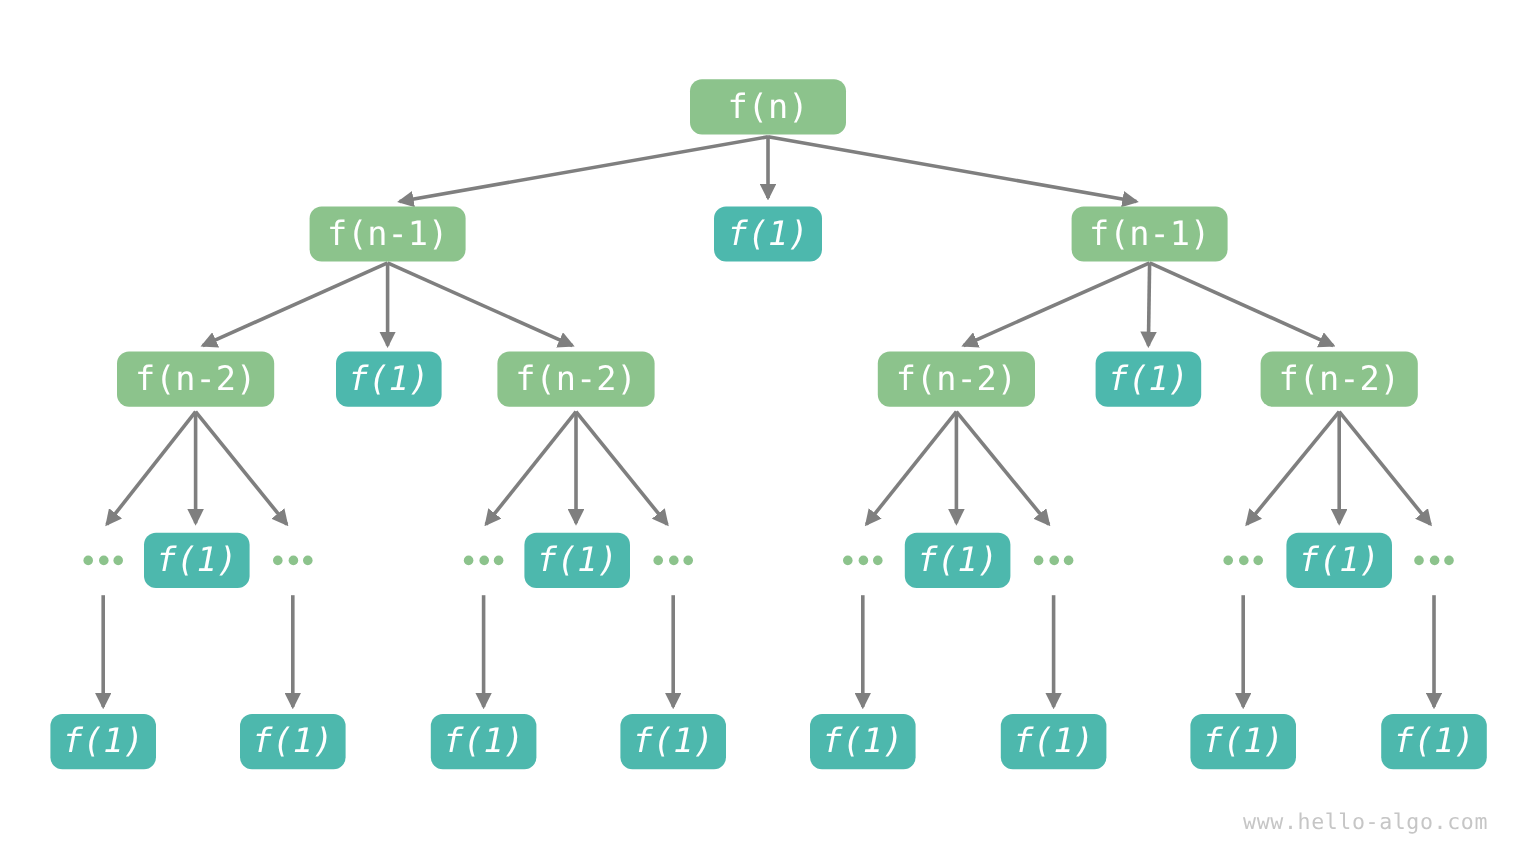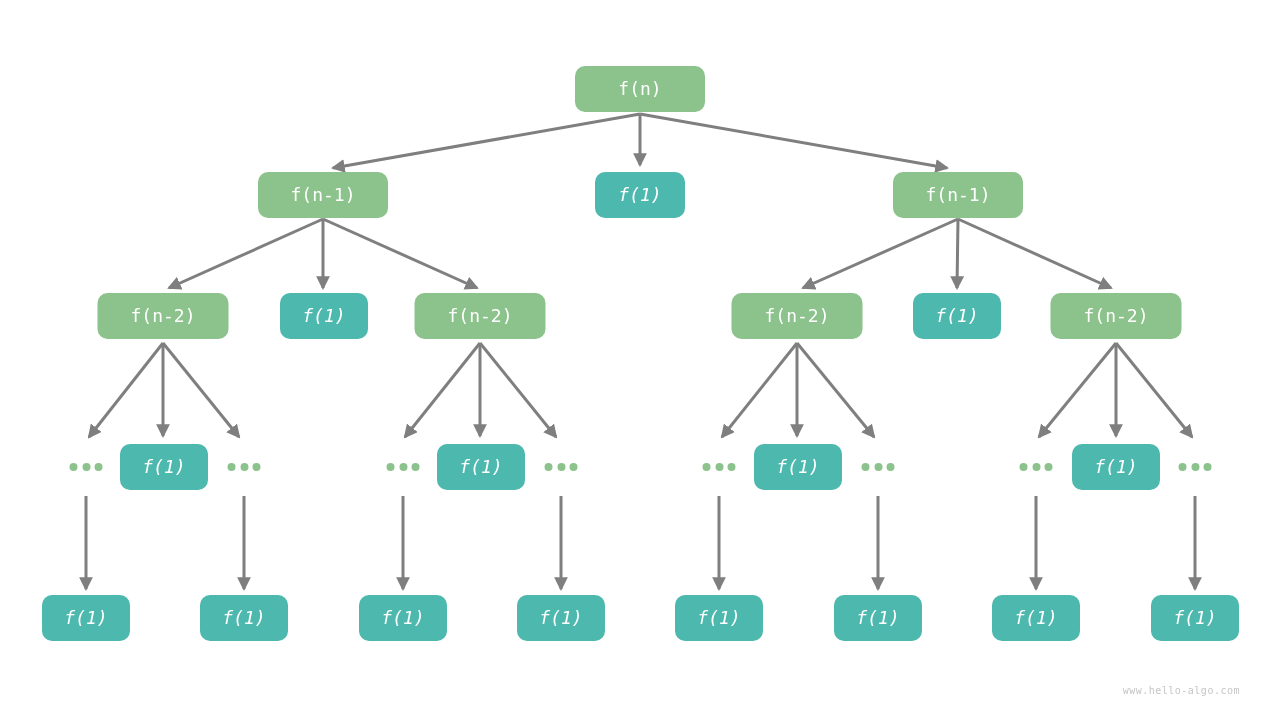--- a/index.html
+++ b/index.html
@@ -21,21 +21,21 @@
     stroke-width: 3;
     stroke-linecap: butt;
   }
   .node {
     position: absolute;
     transform: translate(-50%, -50%);
     display: flex;
     align-items: center;
     justify-content: center;
     color: var(--label-text, #ffffff);
-    font-size: 18px;
+    font-size: 28px;
     line-height: 1;
     border-radius: 10px;
     white-space: nowrap;
     box-sizing: border-box;
   }
   .node.call { background: var(--call, #8cc38c); }
   .node.base { background: var(--base, #4db8ad); font-style: italic; }
   .ellipsis {
     position: absolute;
     transform: translate(-50%, -50%);
@@ -45,21 +45,21 @@
   }
   .ellipsis .dot {
     width: 8px; height: 8px;
     border-radius: 50%;
     background: var(--ellipsis-dot, #8cc38c);
   }
   .watermark {
     position: absolute;
     right: 40px;
     bottom: 24px;
-    font-size: 10px;
+    font-size: 18px;
     letter-spacing: 0.5px;
     color: var(--watermark-text, #c6c6c6);
   }
 </style>
 </head>
 <body>
 
 <div class="canvas" style="--background: #ffffff; --call: #8cc38c; --base: #4db8ad; --arrow: #7f7f7f; --label-text: #ffffff; --ellipsis-dot: #8cc38c; --watermark-text: #c6c6c6;">
   <svg id="edge-layer" viewBox="0 0 1280 720" xmlns="http://www.w3.org/2000/svg">
       <defs>

